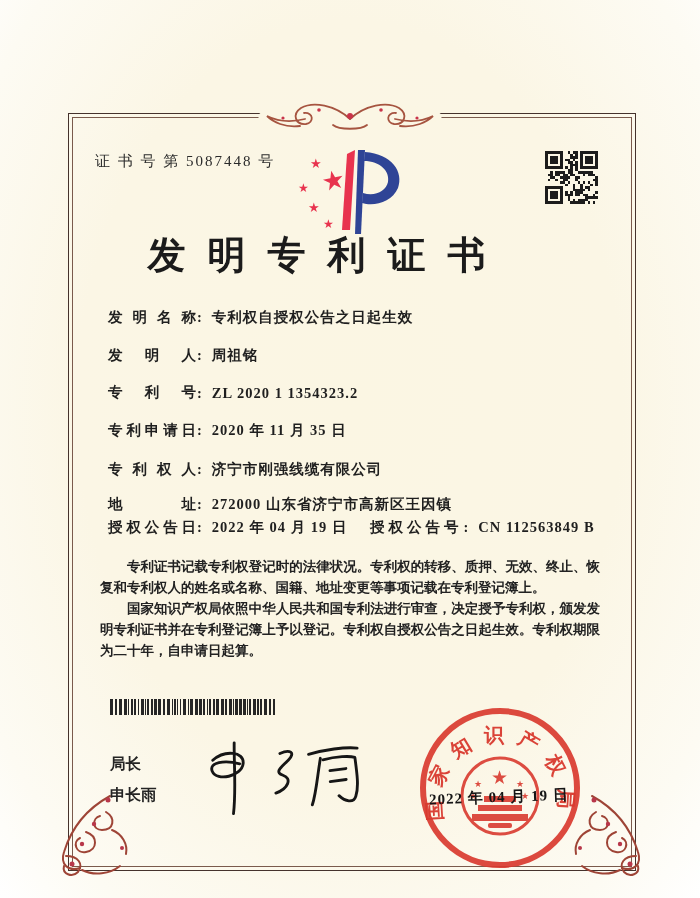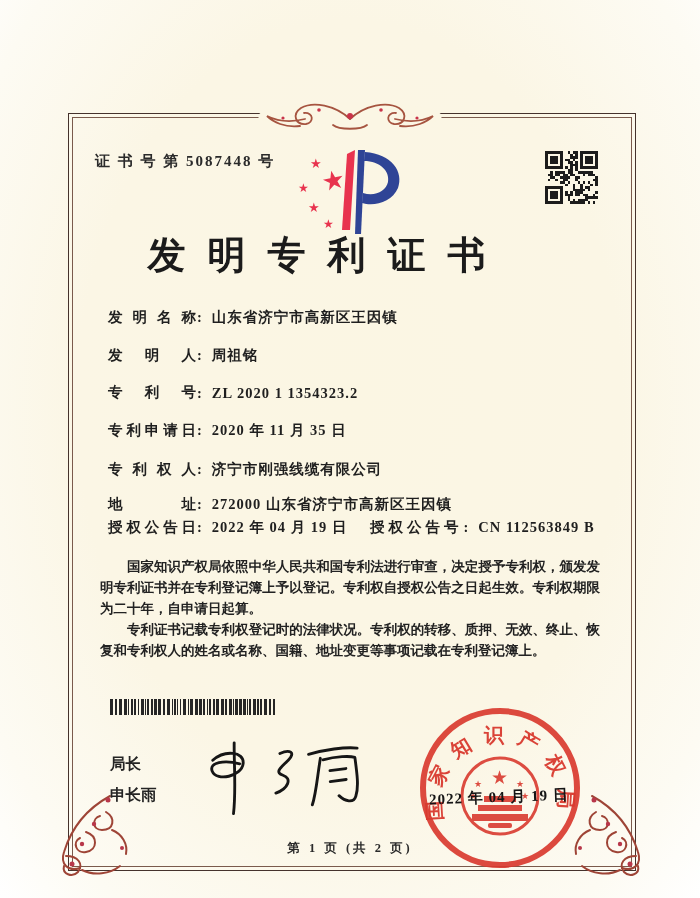--- a/index.html
+++ b/index.html
@@ -17,21 +17,21 @@
     position:absolute;left:68px;top:113px;width:566px;height:756px;
     border:1.6px solid #45322c;
   }
   .frame-inner{
     position:absolute;left:3px;top:3px;right:3px;bottom:3px;
     border:1px solid #7a5a4c;
   }
   .ornament{position:absolute;pointer-events:none;}
   .cert-no{
     position:absolute;left:95px;top:152px;
-    font-size:15px;font-weight:bold;color:#2a2a2a;letter-spacing:2px;
+    font-size:15px;font-weight:normal;color:#2a2a2a;letter-spacing:2px;
   }
   .qr{position:absolute;left:545px;top:151px;width:53px;height:53px;}
   .logo{position:absolute;left:292px;top:146px;width:122px;height:92px;}
   .title{
     position:absolute;left:0;top:230px;width:633px;text-align:center;
     font-size:38px;font-weight:bold;color:#1b1b1b;
     letter-spacing:22px;text-indent:22px;
   }
   .fields{position:absolute;left:108px;top:300px;width:500px;color:#1f1f1f;}
   .field-row{position:absolute;left:0;white-space:nowrap;font-size:14.5px;font-weight:bold;}
@@ -361,21 +361,21 @@
       <text x="6" y="46" font-size="12">★</text>
       <text x="16" y="66" font-size="13">★</text>
       <text x="31" y="82" font-size="12">★</text>
     </g>
   </svg>
 
   <div class="title">发明专利证书</div>
 
   <div class="fields">
     <div class="field-row" style="top:8px;">
-      <span class="field-label">发明名称</span><span class="field-colon">:</span><span class="field-value">山东省济宁市高新区王因镇</span>
+      <span class="field-label">发明名称</span><span class="field-colon">:</span><span class="field-value">专利权自授权公告之日起生效</span>
     </div>
     <div class="field-row" style="top:46px;">
       <span class="field-label">发明人</span><span class="field-colon">:</span><span class="field-value">周祖铭</span>
     </div>
     <div class="field-row" style="top:83px;">
       <span class="field-label">专利号</span><span class="field-colon">:</span><span class="field-value">ZL 2020 1 1354323.2</span>
     </div>
     <div class="field-row" style="top:121px;">
       <span class="field-label">专利申请日</span><span class="field-colon">:</span><span class="field-value">2020 年 11 月 35 日</span>
     </div>
@@ -387,22 +387,22 @@
     </div>
     <div class="field-row" style="top:218px;">
       <span class="field-label">授权公告日</span><span class="field-colon">:</span><span class="field-value">2022 年 04 月 19 日</span>
       <span class="grant-no">
         <span class="grant-label">授权公告号</span><span class="field-colon">:</span><span class="field-value">CN 112563849 B</span>
       </span>
     </div>
   </div>
 
   <div class="paras">
+    <p>专利证书记载专利权登记时的法律状况。专利权的转移、质押、无效、终止、恢复和专利权人的姓名或名称、国籍、地址变更等事项记载在专利登记簿上。</p>
     <p>国家知识产权局依照中华人民共和国专利法进行审查，决定授予专利权，颁发发明专利证书并在专利登记簿上予以登记。专利权自授权公告之日起生效。专利权期限为二十年，自申请日起算。</p>
-    <p>专利证书记载专利权登记时的法律状况。专利权的转移、质押、无效、终止、恢复和专利权人的姓名或名称、国籍、地址变更等事项记载在专利登记簿上。</p>
   </div>
 
   <svg class="barcode" id="barcode" viewBox="0 0 168 16" preserveAspectRatio="none" shape-rendering="crispEdges">
       <rect x="0" y="0" width="3" height="16" fill="#262626"></rect>
       <rect x="5" y="0" width="2" height="16" fill="#262626"></rect>
       <rect x="9" y="0" width="3" height="16" fill="#262626"></rect>
       <rect x="14" y="0" width="3" height="16" fill="#262626"></rect>
       <rect x="18" y="0" width="1" height="16" fill="#262626"></rect>
       <rect x="21" y="0" width="2" height="16" fill="#262626"></rect>
       <rect x="24" y="0" width="2" height="16" fill="#262626"></rect>
@@ -486,15 +486,14 @@
           <rect x="68" y="92" width="32" height="6"></rect>
           <rect x="62" y="101" width="44" height="6"></rect>
           <rect x="56" y="110" width="56" height="7"></rect>
           <rect x="72" y="119" width="24" height="5" rx="2"></rect>
         </g>
       </g>
     </svg>
     <div class="seal-date">2022 年 04 月 19 日</div>
   </div>
 
-  <div class="footer-page">第 1 页 (共 2 页)</div>
 
 </div>
 
 </body></html>

